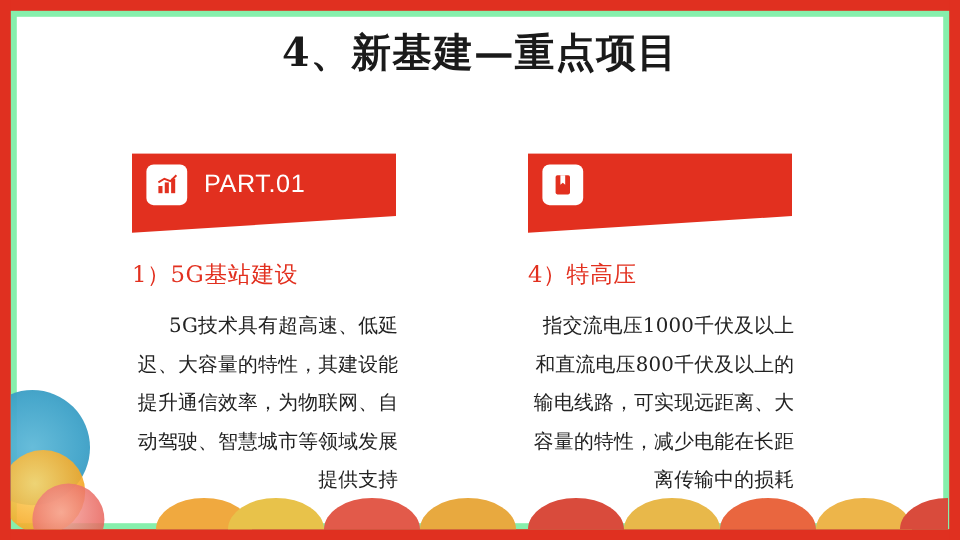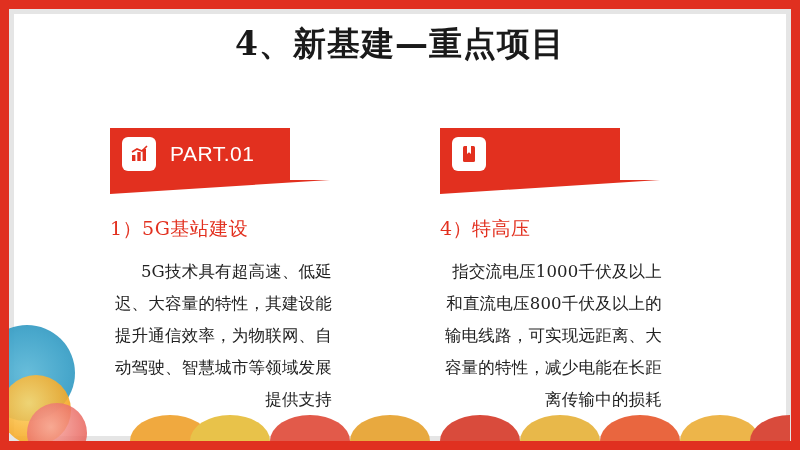--- a/index.html
+++ b/index.html
@@ -10,21 +10,21 @@
     width: 800px;
     height: 450px;
     overflow: hidden;
     font-family: "Liberation Sans", sans-serif;
     background: #ffffff;
   }
   .slide {
     position: relative;
     width: 800px;
     height: 450px;
-    background: #e5e5e5;
+    background: #86efac;
     overflow: hidden;
   }
   
   .frame-top {
     position: absolute;
     left: 0; top: 0;
     width: 800px; height: 9px;
     background: #e03020;
   }
   .frame-bottom {
@@ -136,21 +136,21 @@
     gap: 110px;
   }
   .column {
     width: 220px;
     position: relative;
   }
 
   
   .banner {
     position: relative;
-    width: 180px;
+    width: 220px;
     height: 52px;
     background: #e2301f;
     display: flex;
     align-items: center;
     padding-left: 12px;
     box-sizing: border-box;
   }
   .banner:after {
     content: "";
     position: absolute;

